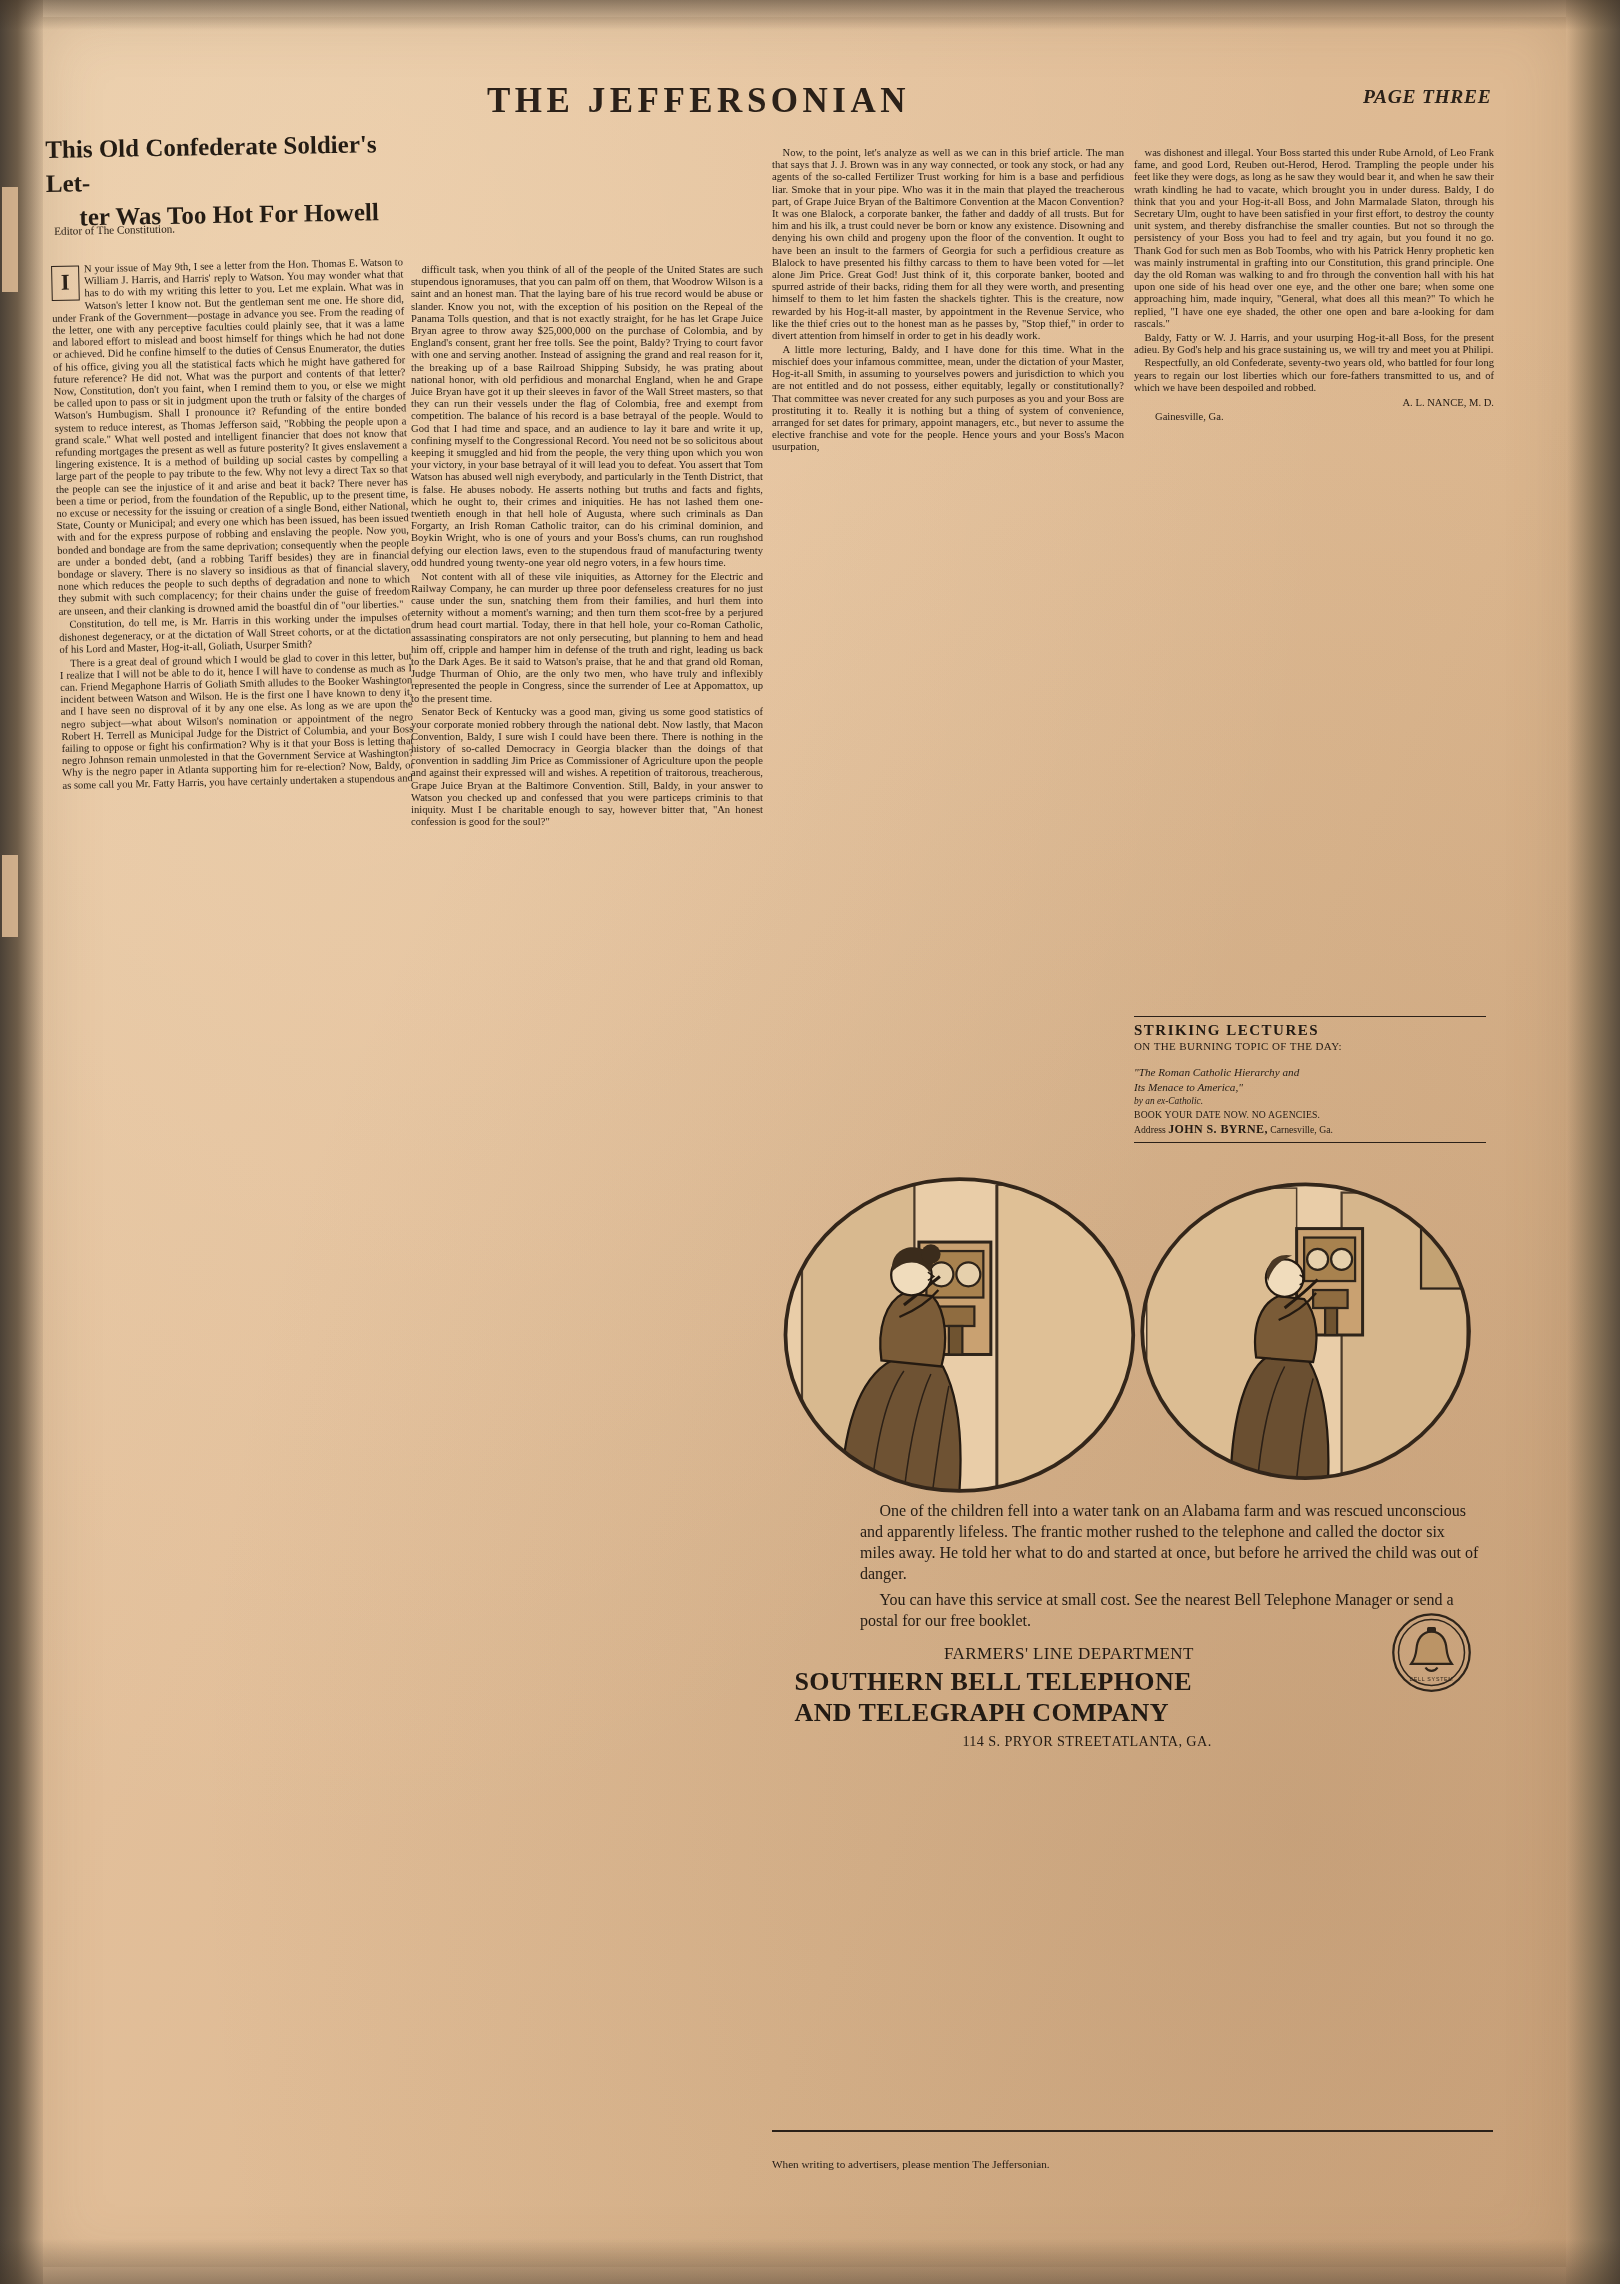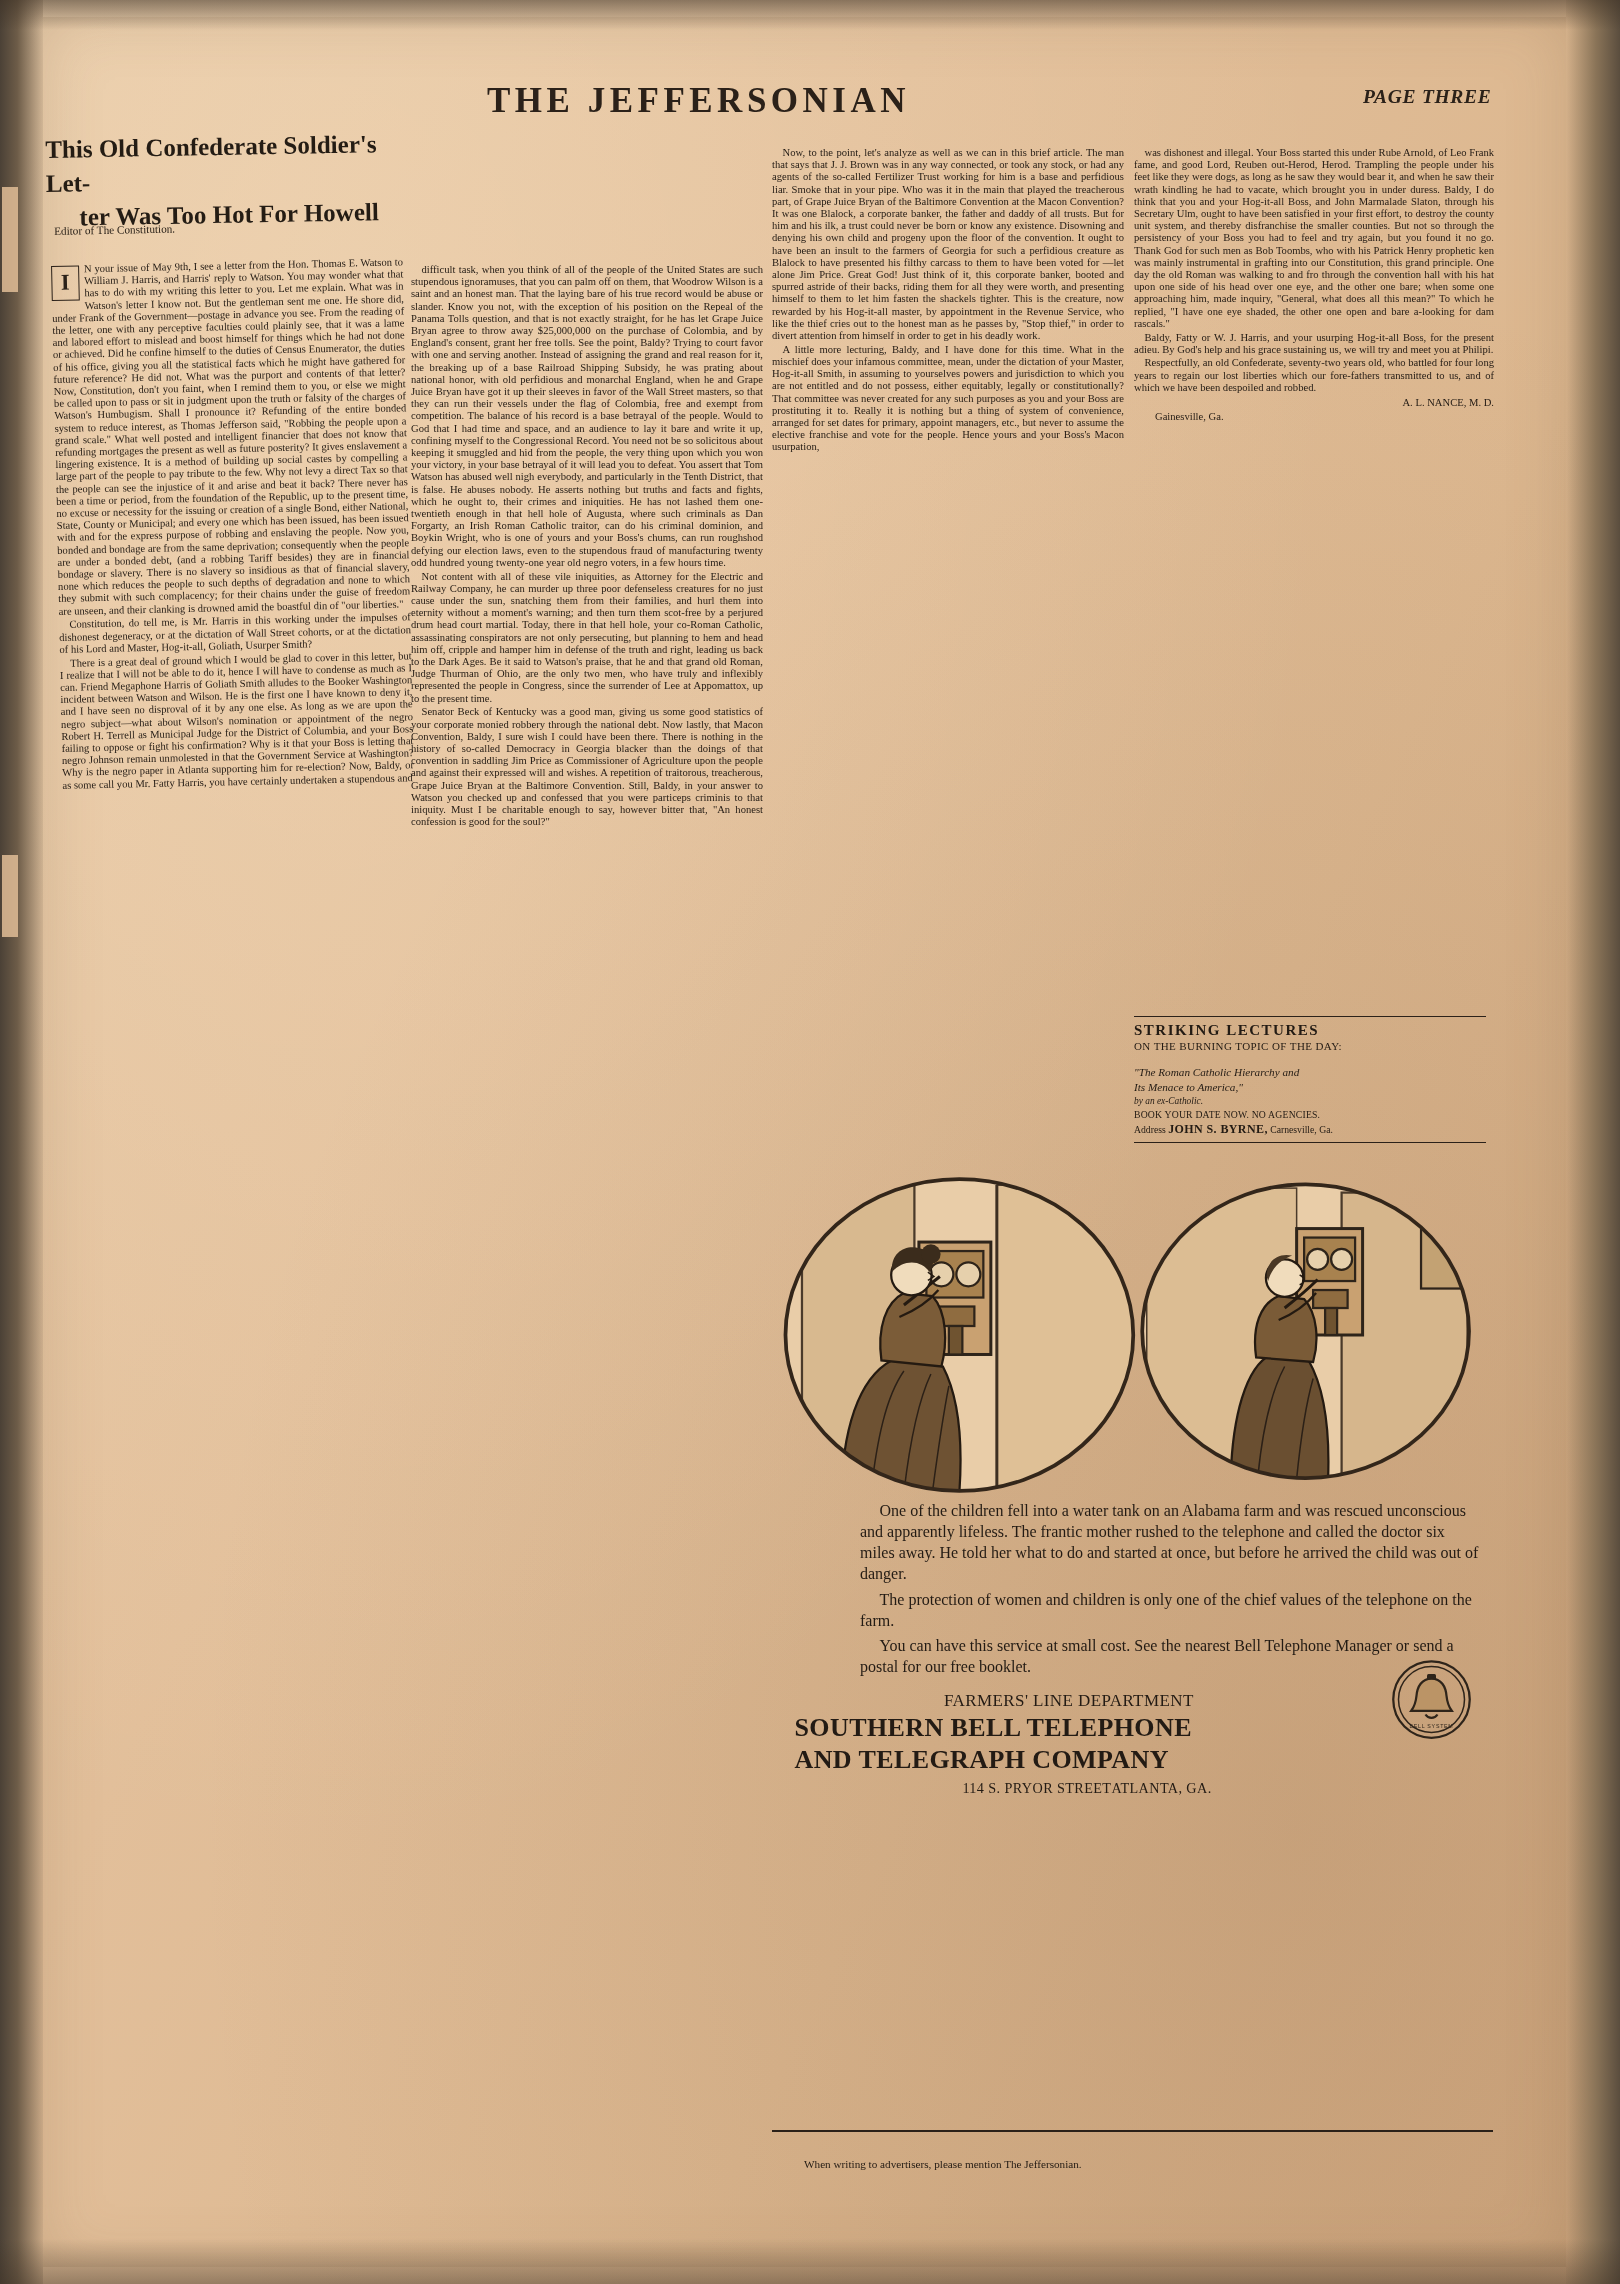--- a/index.html
+++ b/index.html
@@ -277,21 +277,20 @@
     width: 721px;
     border-top: 2.2px double #2b2119;
   }
   #ad-foot {
     position: absolute;
     left: 772px;
     top: 2158px;
     width: 721px;
     font-size: 11.2px;
     color: #231b14;
-    margin-left: 32px;
   }
 </style>
 </head>
 <body>
 
 <div id="page">
 
   <div id="gutter-left"></div>
   <div id="gutter-right"></div>
   <div class="edge-scrap" style="top:187px;height:105px;"></div>
@@ -438,21 +437,20 @@
             <path d="M704 140 c 8 4 8 10 0 13" fill="none" stroke="#241a11" stroke-width="2"></path>
           </g>
         </g>
         <ellipse cx="712" cy="215" rx="218" ry="196" fill="none" stroke="#33261a" stroke-width="5"></ellipse>
       </svg>
     </div>
 
 
     <div id="ad-body">
       <p>One of the children fell into a water tank on an Alabama farm and was rescued unconscious and apparently lifeless. The frantic mother rushed to the telephone and called the doctor six miles away. He told her what to do and started at once, but before he arrived the child was out of danger.</p>
-      <p>The protection of women and children is only one of the chief values of the telephone on the farm.</p>
       <p>You can have this service at small cost. See the nearest Bell Telephone Manager or send a postal for our free booklet.</p>
     </div>
 
     <div id="ad-dept">FARMERS' LINE DEPARTMENT</div>
     <div id="ad-company">
       <div>SOUTHERN BELL TELEPHONE</div>
       <div>AND TELEGRAPH COMPANY</div>
     </div>
     <div id="ad-addr">
       <span>114 S. PRYOR STREET</span>

